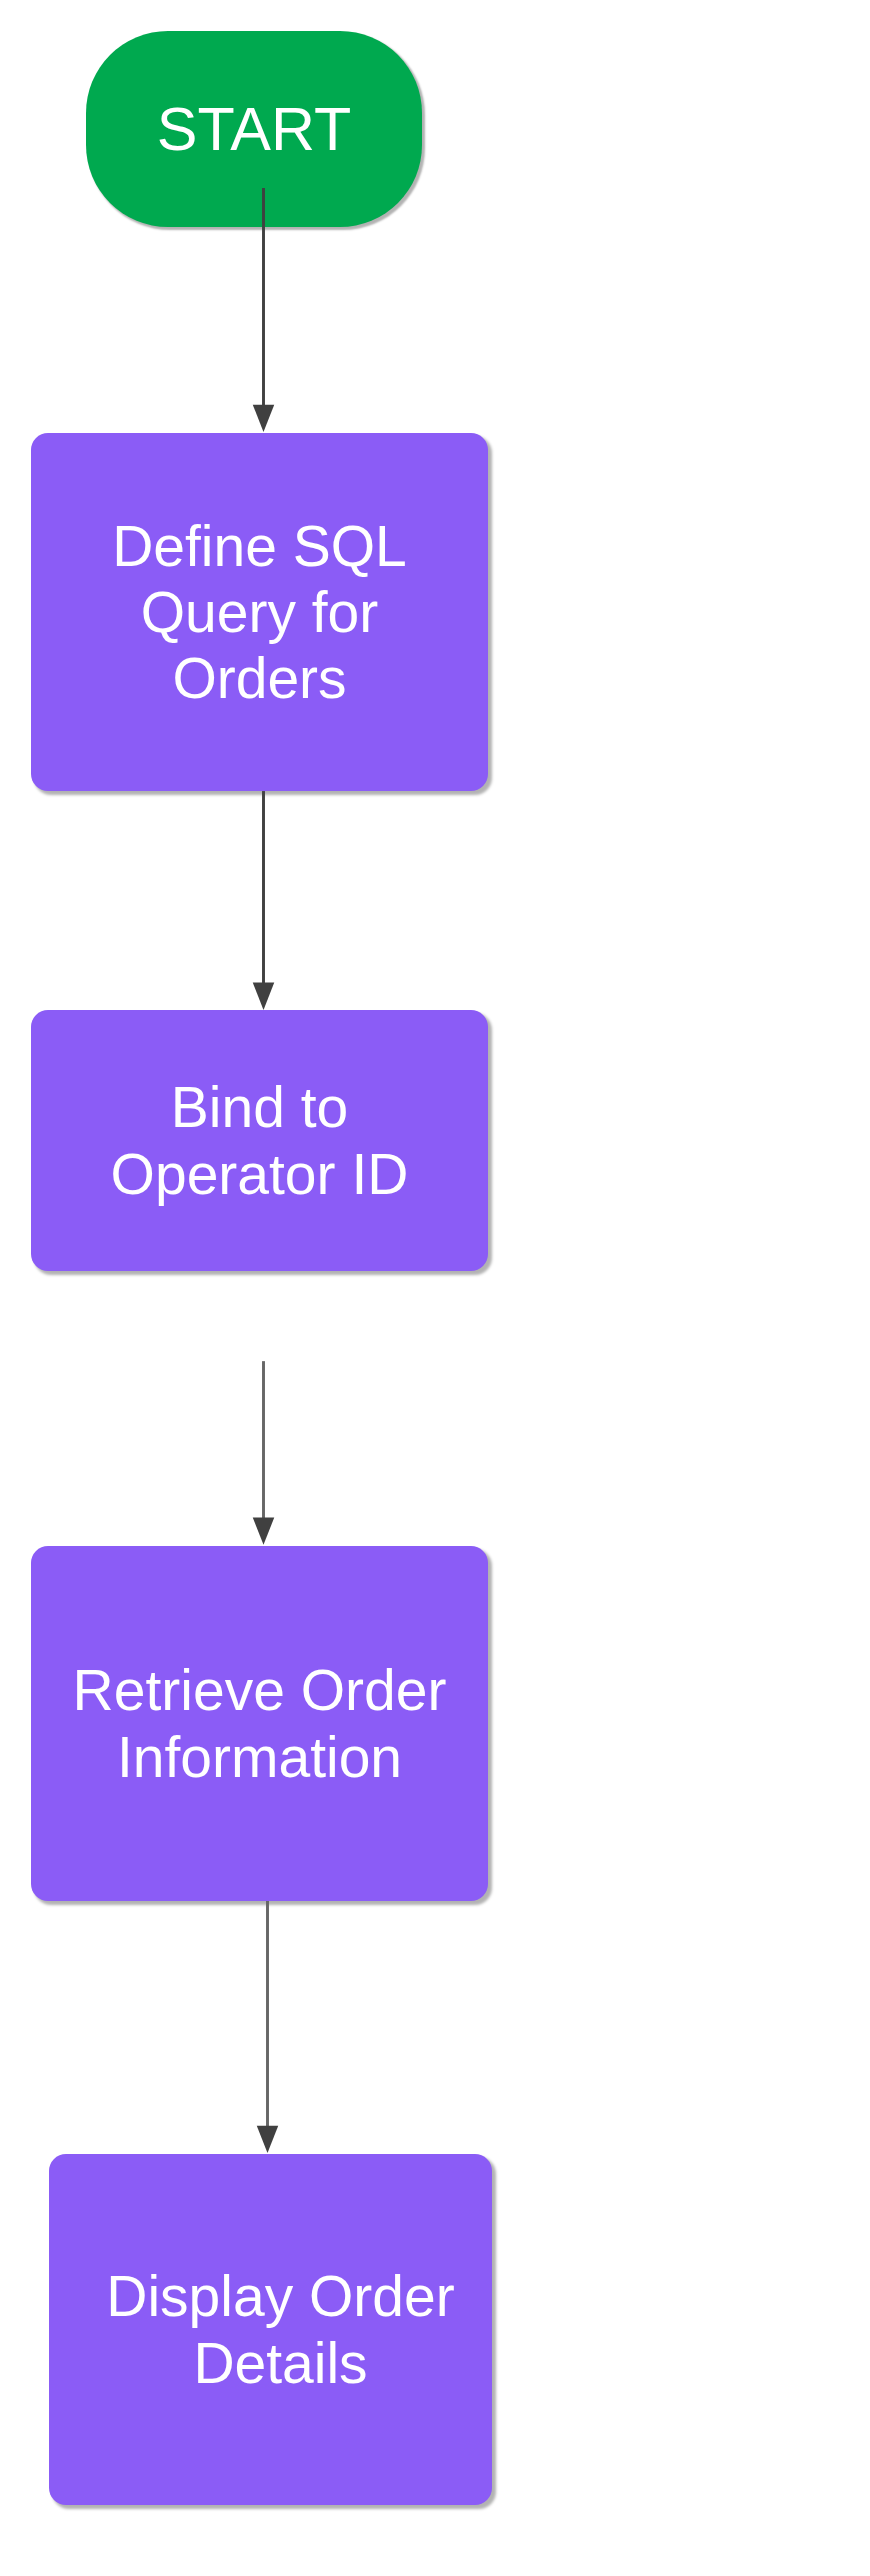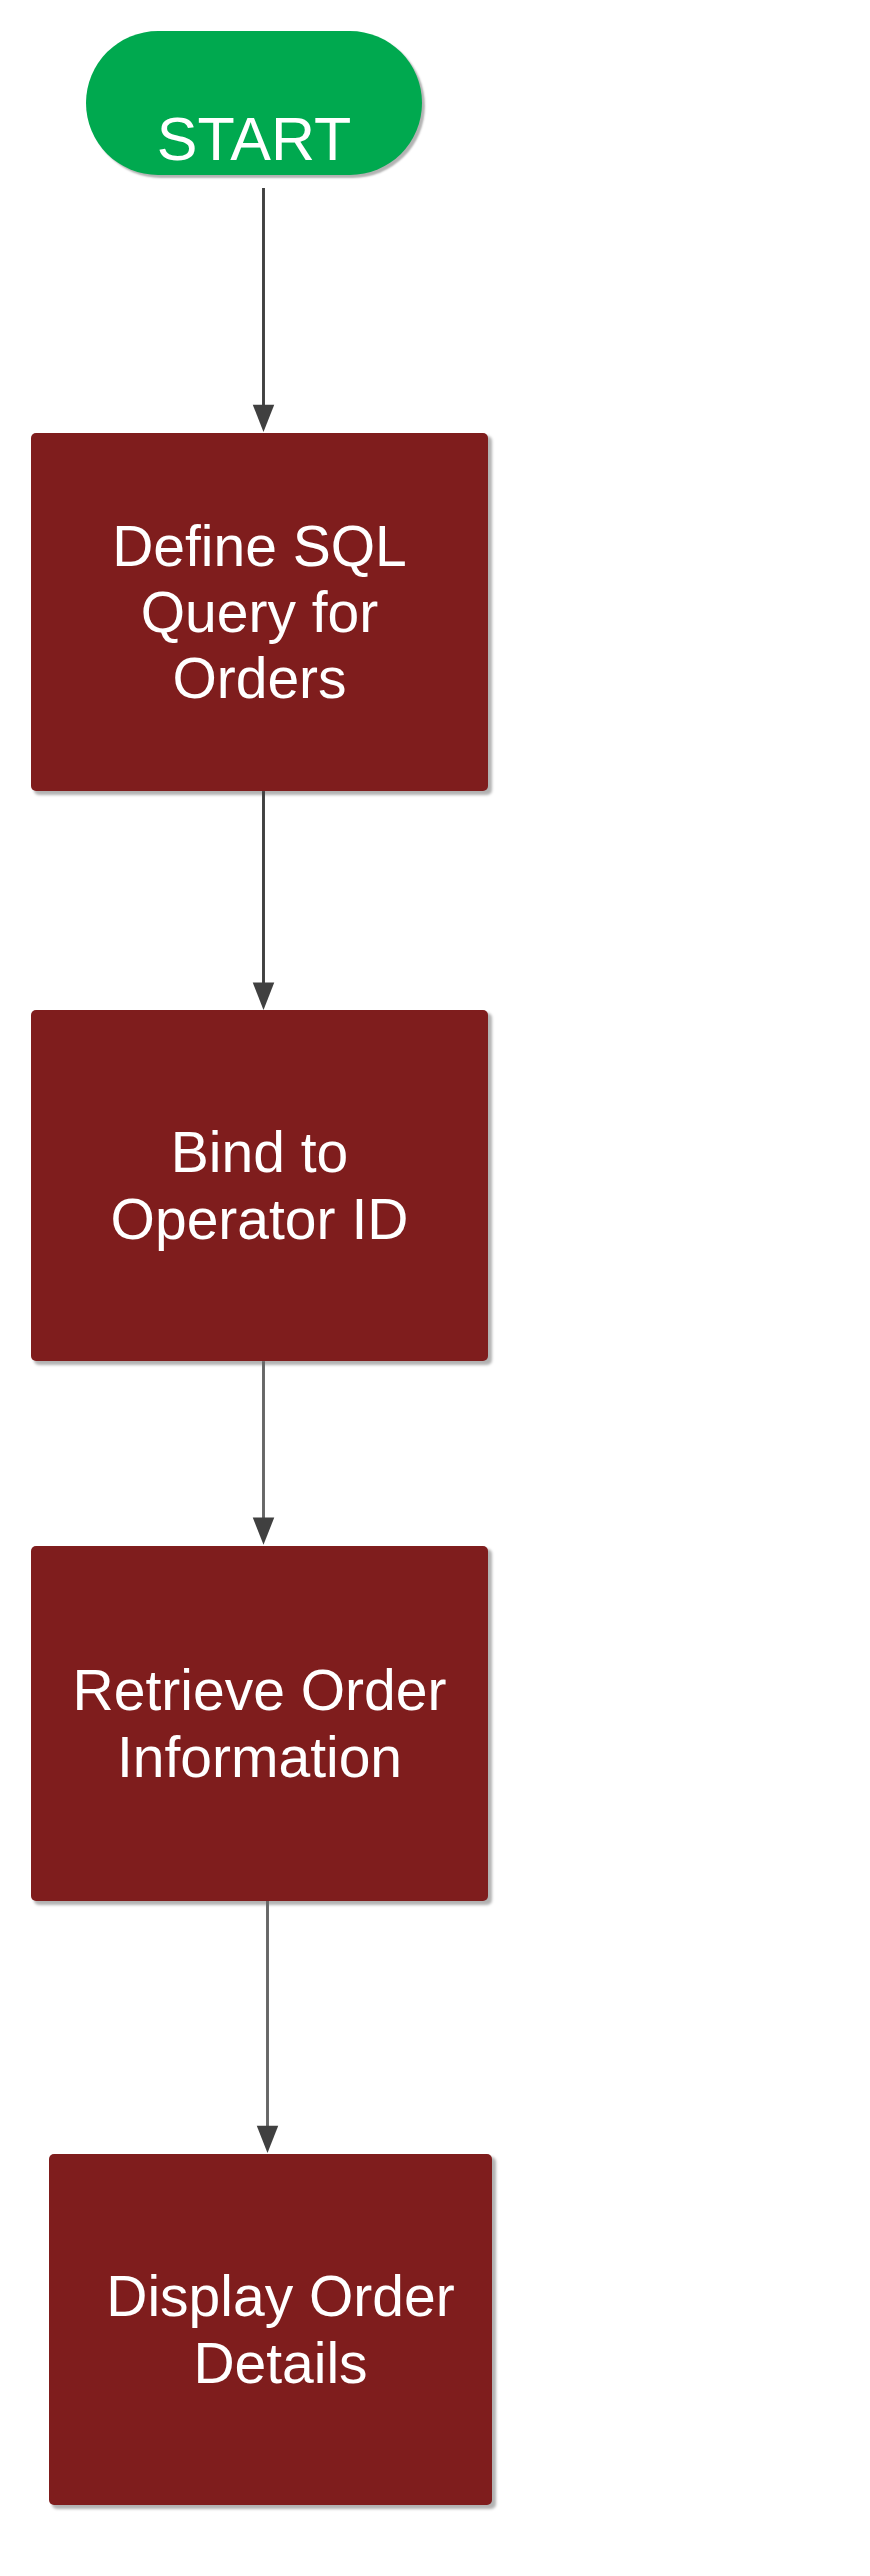--- a/index.html
+++ b/index.html
@@ -32,22 +32,22 @@
     letter-spacing: 0px;
     user-select: none;
   }
   .node-start {
     background: #00A94F;
     border-radius: 82px;
     font-size: 61px;
     box-shadow: 2.9px 2.9px 2px rgba(0,0,0,0.30);
   }
   .node-process {
-    background: #7f1d1d;
-    border-radius: 5px;
+    background: #8b5cf6;
+    border-radius: 17px;
     font-size: 57px;
     box-shadow: 3.9px 3.9px 2.9px rgba(0,0,0,0.30);
   }
   .node-label {
     display: block;
     padding: 0 9.8px;
     white-space: pre-line;
   }
   .edge {
     position: absolute;
@@ -56,21 +56,21 @@
   .edge svg {
     display: block;
     overflow: visible;
   }
 </style>
 </head>
 <body>
 
 <div id="canvas">
 
-  <div class="node node-start" style="left: 86px; top: 31px; width: 336px; height: 144px; font-size: 61px; align-items: flex-end;">
+  <div class="node node-start" style="left: 86px; top: 31px; width: 336px; height: 196px; font-size: 61px;">
     <span class="node-label">START</span>
   </div>
 
   <div class="edge" style="left: 242px; top: 188px; width: 43px; height: 245px;">
     <svg width="43" height="245" viewBox="0 0 44 251">
       <line x1="22" y1="0" x2="22" y2="228" stroke="#404040" stroke-width="3"></line>
       <polygon points="22,250 11,222 33,222" fill="#404040"></polygon>
     </svg>
   </div>
 
@@ -80,21 +80,21 @@
 Orders</span>
   </div>
 
   <div class="edge" style="left: 242px; top: 791px; width: 43px; height: 220px;">
     <svg width="43" height="220" viewBox="0 0 44 225">
       <line x1="22" y1="0" x2="22" y2="202" stroke="#404040" stroke-width="3"></line>
       <polygon points="22,224 11,196 33,196" fill="#404040"></polygon>
     </svg>
   </div>
 
-  <div class="node node-process" style="left: 31px; top: 1010px; width: 457px; height: 351px; font-size: 57px;">
+  <div class="node node-process" style="left: 31px; top: 1010px; width: 457px; height: 261px; font-size: 57px;">
     <span class="node-label">Bind to
 Operator ID</span>
   </div>
 
   <div class="edge" style="left: 242px; top: 1361px; width: 43px; height: 185px;">
     <svg width="43" height="185" viewBox="0 0 44 189">
       <line x1="22" y1="0" x2="22" y2="166" stroke="#666666" stroke-width="3"></line>
       <polygon points="22,188 11,160 33,160" fill="#404040"></polygon>
     </svg>
   </div>

